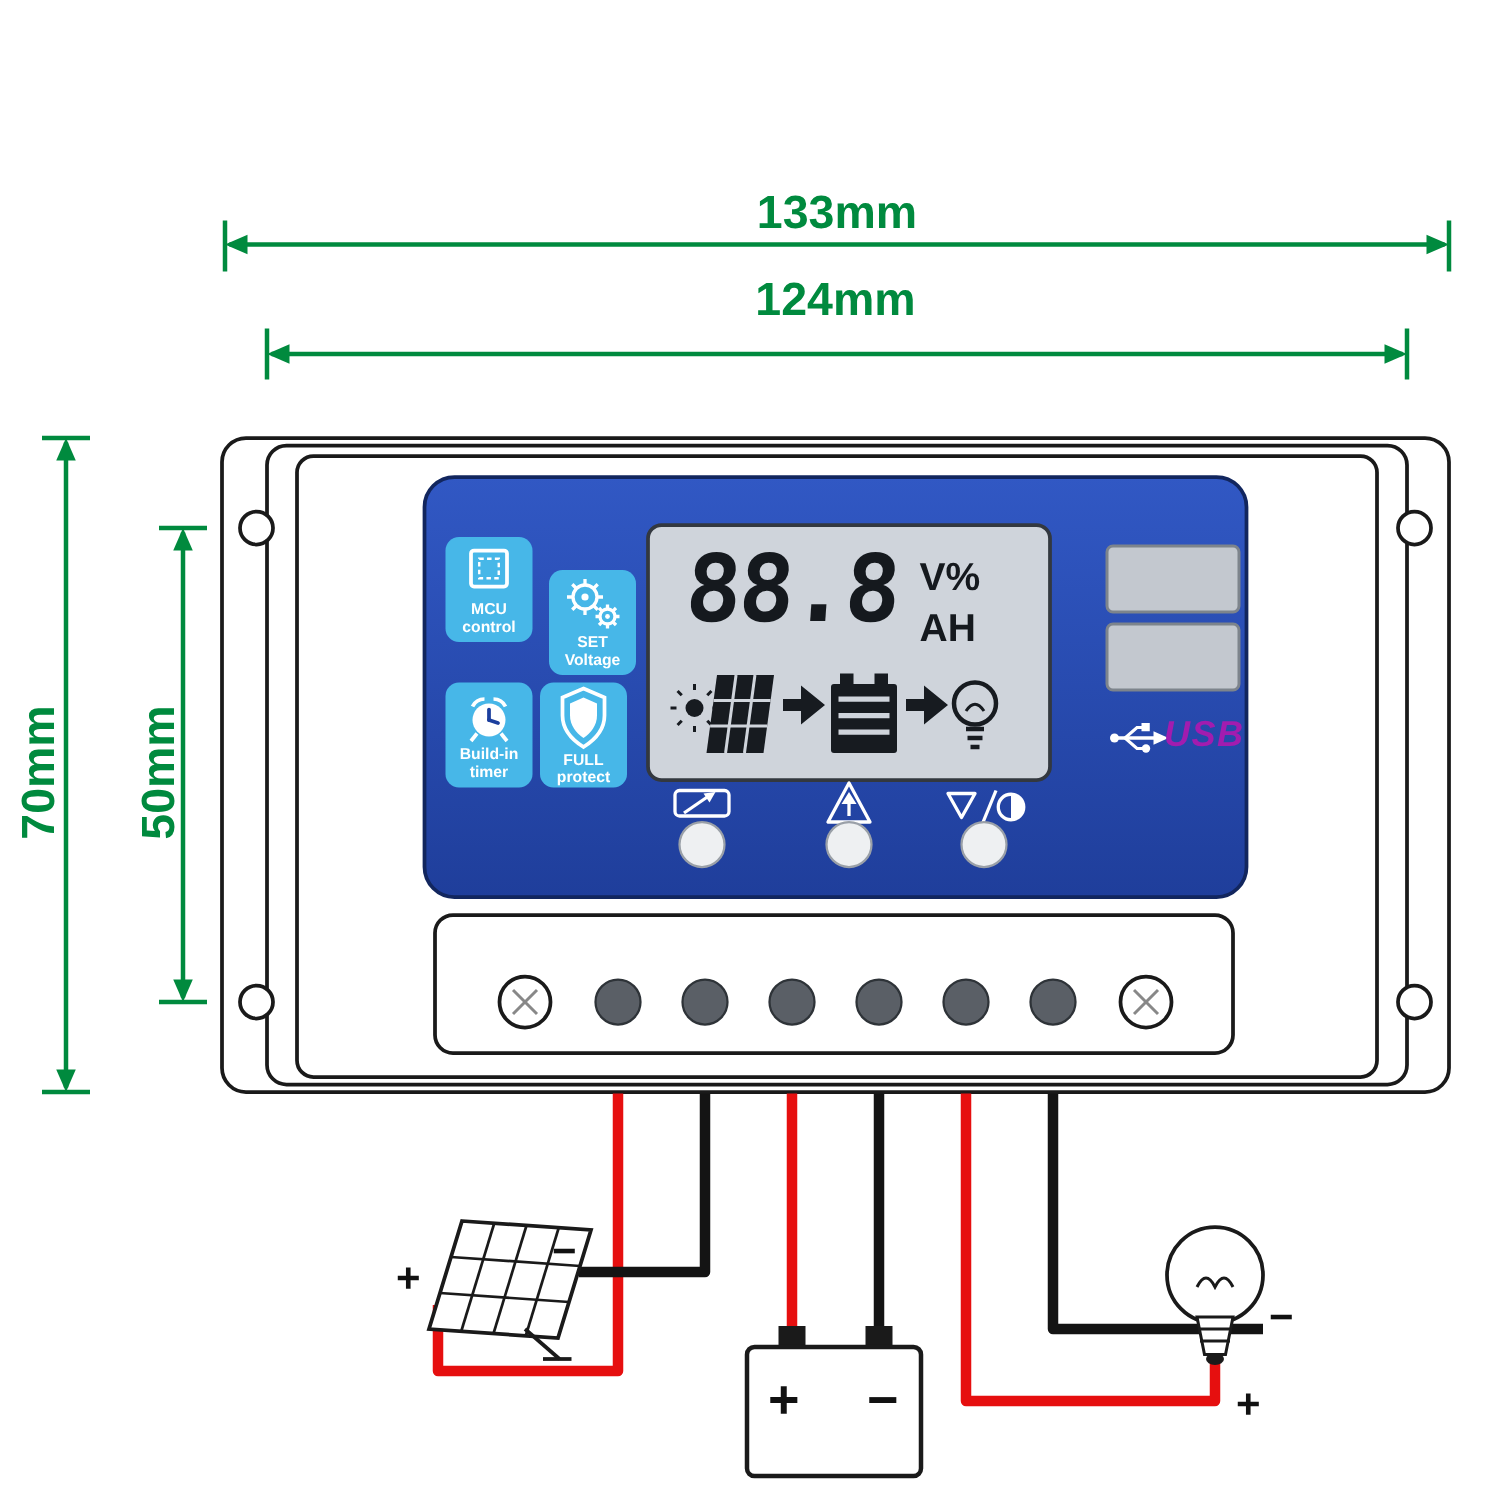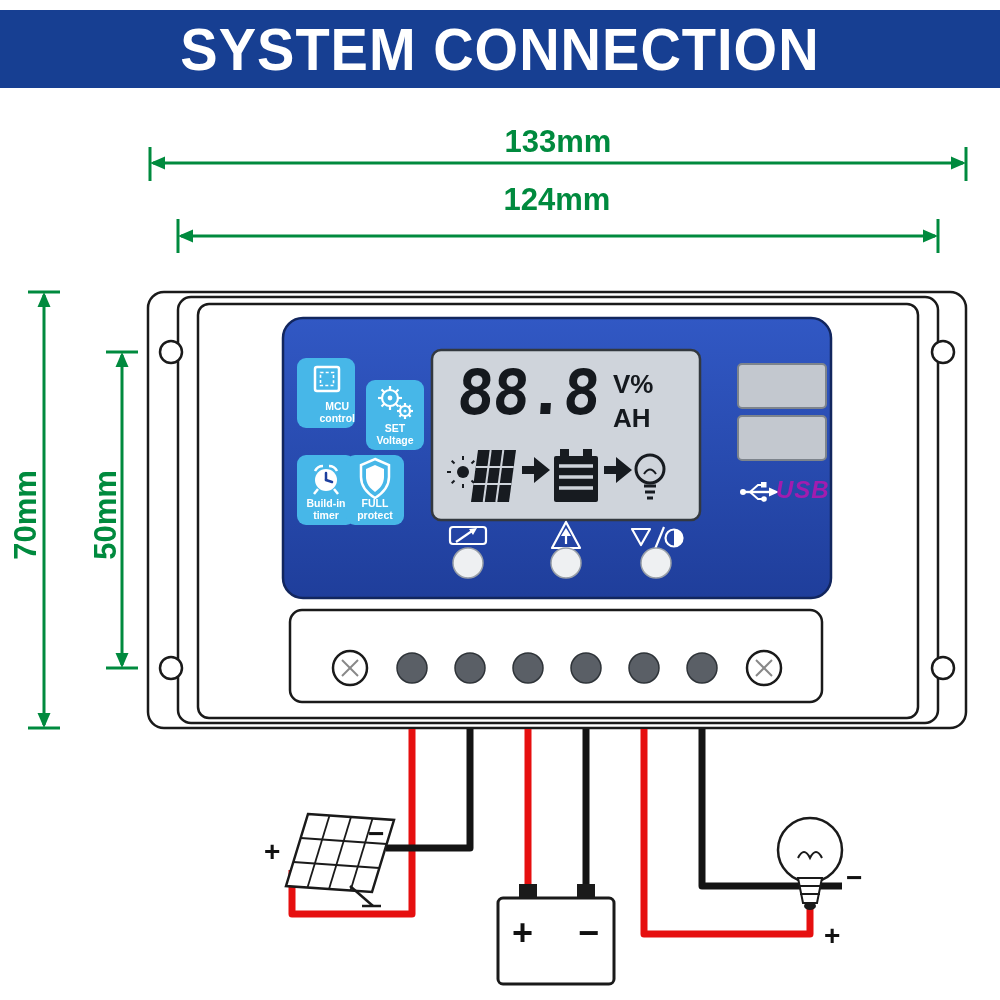--- a/index.html
+++ b/index.html
@@ -200,30 +200,27 @@
     <g stroke="#1a1a1a">
       <circle cx="810" cy="850" r="32" fill="#ffffff" stroke-width="2.5"></circle>
       <path d="M798,858 q6,-12 12,0 q6,-12 12,0" fill="none" stroke-width="2"></path>
       <polygon points="798,878 822,878 817,903 803,903" fill="#ffffff" stroke-width="2"></polygon>
       <line x1="799" y1="886" x2="821" y2="886" stroke-width="2"></line>
       <line x1="800" y1="894" x2="820" y2="894" stroke-width="2"></line>
       <ellipse cx="810" cy="906" rx="6" ry="4" fill="#1a1a1a" stroke="none"></ellipse>
     </g>
   </svg>
 
-  <div class="banner">
-    <span>SYSTEM CONNECTION</span>
-  </div>
 
   <div class="dim-label" style="left:430px;top:124px;width:256px;">133mm</div>
   <div class="dim-label" style="left:429px;top:182px;width:256px;">124mm</div>
   <div class="dim-label vert" style="left:-34px;top:497px;width:120px;">70mm</div>
   <div class="dim-label vert" style="left:46px;top:497px;width:120px;">50mm</div>
 
-  <div class="tile" style="left:297px;top:358px;align-items:flex-end;">
+  <div class="tile" style="left:297px;top:358px;">
     <svg class="glyph" viewBox="0 0 56 44">
       <rect x="16" y="8" width="24" height="24" rx="2" fill="none" stroke="#fff" stroke-width="2.5"></rect>
       <rect x="21.5" y="13.5" width="13" height="13" fill="none" stroke="#fff" stroke-width="1.6" stroke-dasharray="3 2.2"></rect>
     </svg>
     <div class="t-label">
       <span>MCU</span>
       <span>control</span>
     </div>
   </div>
 
@@ -267,21 +264,21 @@
       <line x1="28" y1="24" x2="34" y2="26" stroke="#1c3f9e" stroke-width="2.5" stroke-linecap="round"></line>
       <line x1="20" y1="33" x2="16" y2="38" stroke="#fff" stroke-width="2.5"></line>
       <line x1="36" y1="33" x2="40" y2="38" stroke="#fff" stroke-width="2.5"></line>
     </svg>
     <div class="t-label">
       <span>Build-in</span>
       <span>timer</span>
     </div>
   </div>
 
-  <div class="tile" style="left:346px;top:455px;">
+  <div class="tile" style="left:360px;top:455px;justify-content:space-between;">
     <svg class="glyph" viewBox="0 0 56 44">
       <path d="M28,3 L42,9 V21 C42,30 36,37 28,42 C20,37 14,30 14,21 V9 Z" stroke="#fff" stroke-width="2.5" fill="none"></path>
       <path d="M28,9 L37,13 V21 C37,27.5 33,32.5 28,36 C23,32.5 19,27.5 19,21 V13 Z" fill="#fff"></path>
     </svg>
     <div class="t-label">
       <span>FULL</span>
       <span>protect</span>
     </div>
   </div>
 

